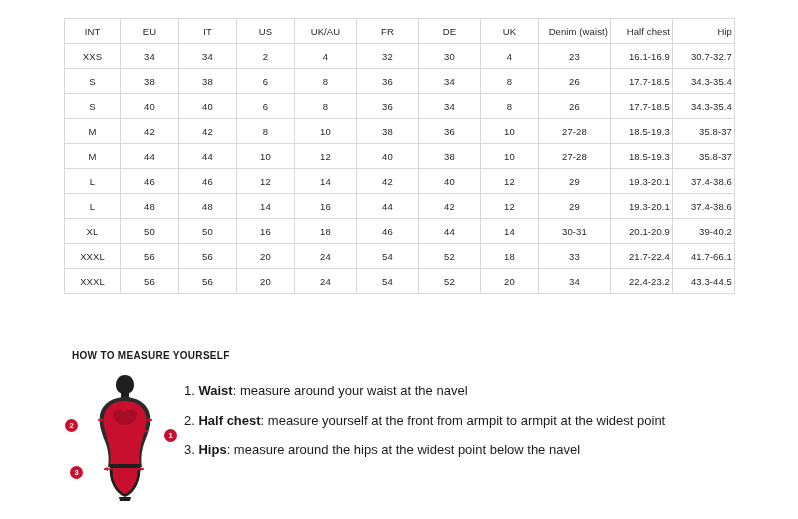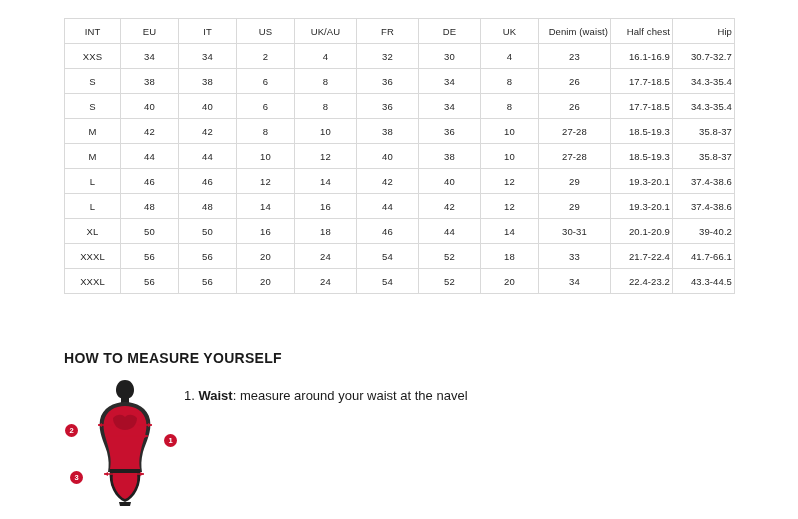--- a/index.html
+++ b/index.html
@@ -71,25 +71,26 @@
   }
 
   
   .measure-section {
     position: absolute;
     left: 64px;
     top: 350px;
     width: 670px;
   }
   .measure-title {
-    font-size: 14px;
+    font-size: 10px;
     font-weight: bold;
     letter-spacing: 0.3px;
     color: #1a1a1a;
     margin-bottom: 12px;
+    margin-left: 8px;
   }
   .measure-body {
     display: flex;
     align-items: flex-start;
   }
   .figure-col {
     width: 120px;
     flex: 0 0 120px;
     position: relative;
     height: 130px;
@@ -346,18 +347,26 @@
         <div class="badge badge-1">1</div>
         <div class="badge badge-2">2</div>
         <div class="badge badge-3">3</div>
       </div>
 
       <div class="text-col">
         <div class="measure-line">
           <span>1.</span>
           <b>Waist</b><span>: measure around your waist at the navel</span>
         </div>
+        <div class="measure-line">
+          <span>2.</span>
+          <b>Half chest</b><span>: measure yourself at the front from armpit to armpit at the widest point</span>
+        </div>
+        <div class="measure-line">
+          <span>3.</span>
+          <b>Hips</b><span>: measure around the hips at the widest point below the navel</span>
+        </div>
       </div>
 
     </div>
   </div>
 
 </div>
 
 </body></html>

